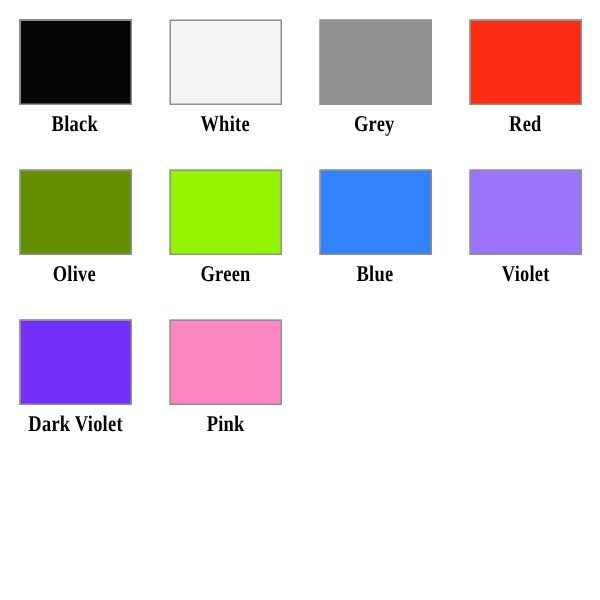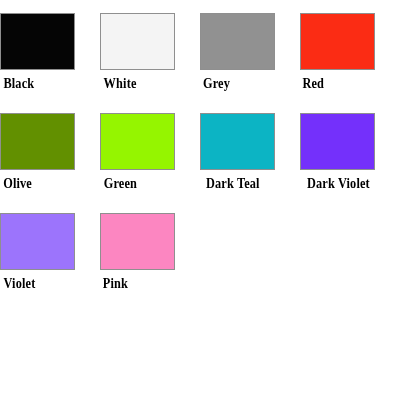--- a/index.html
+++ b/index.html
@@ -18,21 +18,21 @@
     width: 400px;
     height: 400px;
     display: grid;
     grid-template-columns: repeat(4, 100px);
     grid-template-rows: repeat(4, 100px);
     box-sizing: border-box;
   }
   .swatch-cell {
     display: flex;
     flex-direction: column;
-    align-items: flex-start;
+    align-items: center;
     justify-content: flex-start;
     padding-top: 13px;
     box-sizing: border-box;
   }
   .swatch-chip {
     width: 75px;
     height: 57px;
     border: 1px solid #8f8f8f;
     box-sizing: border-box;
   }
@@ -82,35 +82,35 @@
   <div class="swatch-cell">
     <div class="swatch-chip" style="background-color: rgb(98, 144, 0); border-color: rgb(143, 143, 143);"></div>
     <div class="swatch-label" style="color: rgb(0, 0, 0);">Olive</div>
   </div>
 
   <div class="swatch-cell">
     <div class="swatch-chip" style="background-color: rgb(149, 245, 0); border-color: rgb(143, 143, 143);"></div>
     <div class="swatch-label" style="color: rgb(0, 0, 0);">Green</div>
   </div>
 
+  <div class="swatch-cell">
+    <div class="swatch-chip" style="background-color: rgb(49, 131, 251); border-color: rgb(143, 143, 143);"></div>
+    <div class="swatch-label" style="color: rgb(0, 0, 0);">Blue</div>
+  </div>
+
+
 
   <div class="swatch-cell">
-    <div class="swatch-chip" style="background-color: rgb(12, 180, 196); border-color: rgb(143, 143, 143);"></div>
-    <div class="swatch-label" style="color: rgb(0, 0, 0);">Dark Teal</div>
+    <div class="swatch-chip" style="background-color: rgb(156, 116, 252); border-color: rgb(143, 143, 143);"></div>
+    <div class="swatch-label" style="color: rgb(0, 0, 0);">Violet</div>
   </div>
-
 
   <div class="swatch-cell">
     <div class="swatch-chip" style="background-color: rgb(116, 48, 251); border-color: rgb(143, 143, 143);"></div>
     <div class="swatch-label" style="color: rgb(0, 0, 0);">Dark Violet</div>
-  </div>
-
-  <div class="swatch-cell">
-    <div class="swatch-chip" style="background-color: rgb(156, 116, 252); border-color: rgb(143, 143, 143);"></div>
-    <div class="swatch-label" style="color: rgb(0, 0, 0);">Violet</div>
   </div>
 
   <div class="swatch-cell">
     <div class="swatch-chip" style="background-color: rgb(252, 134, 193); border-color: rgb(143, 143, 143);"></div>
     <div class="swatch-label" style="color: rgb(0, 0, 0);">Pink</div>
   </div>
 
 </div>
 
 </body></html>

